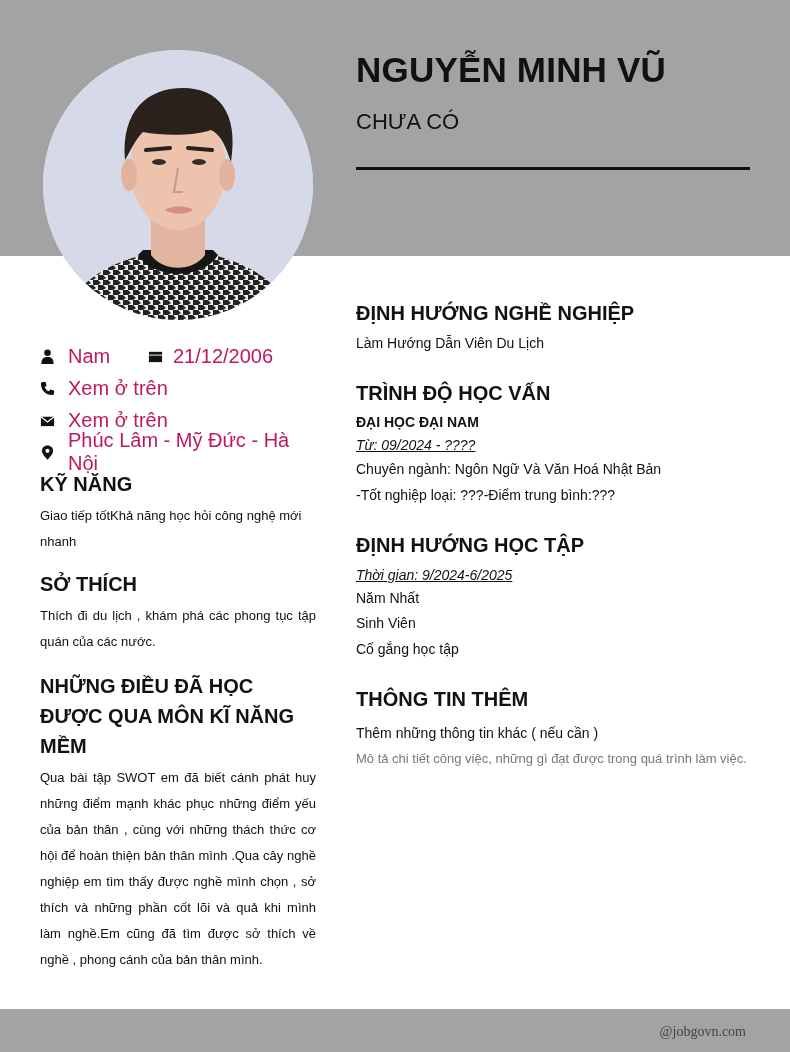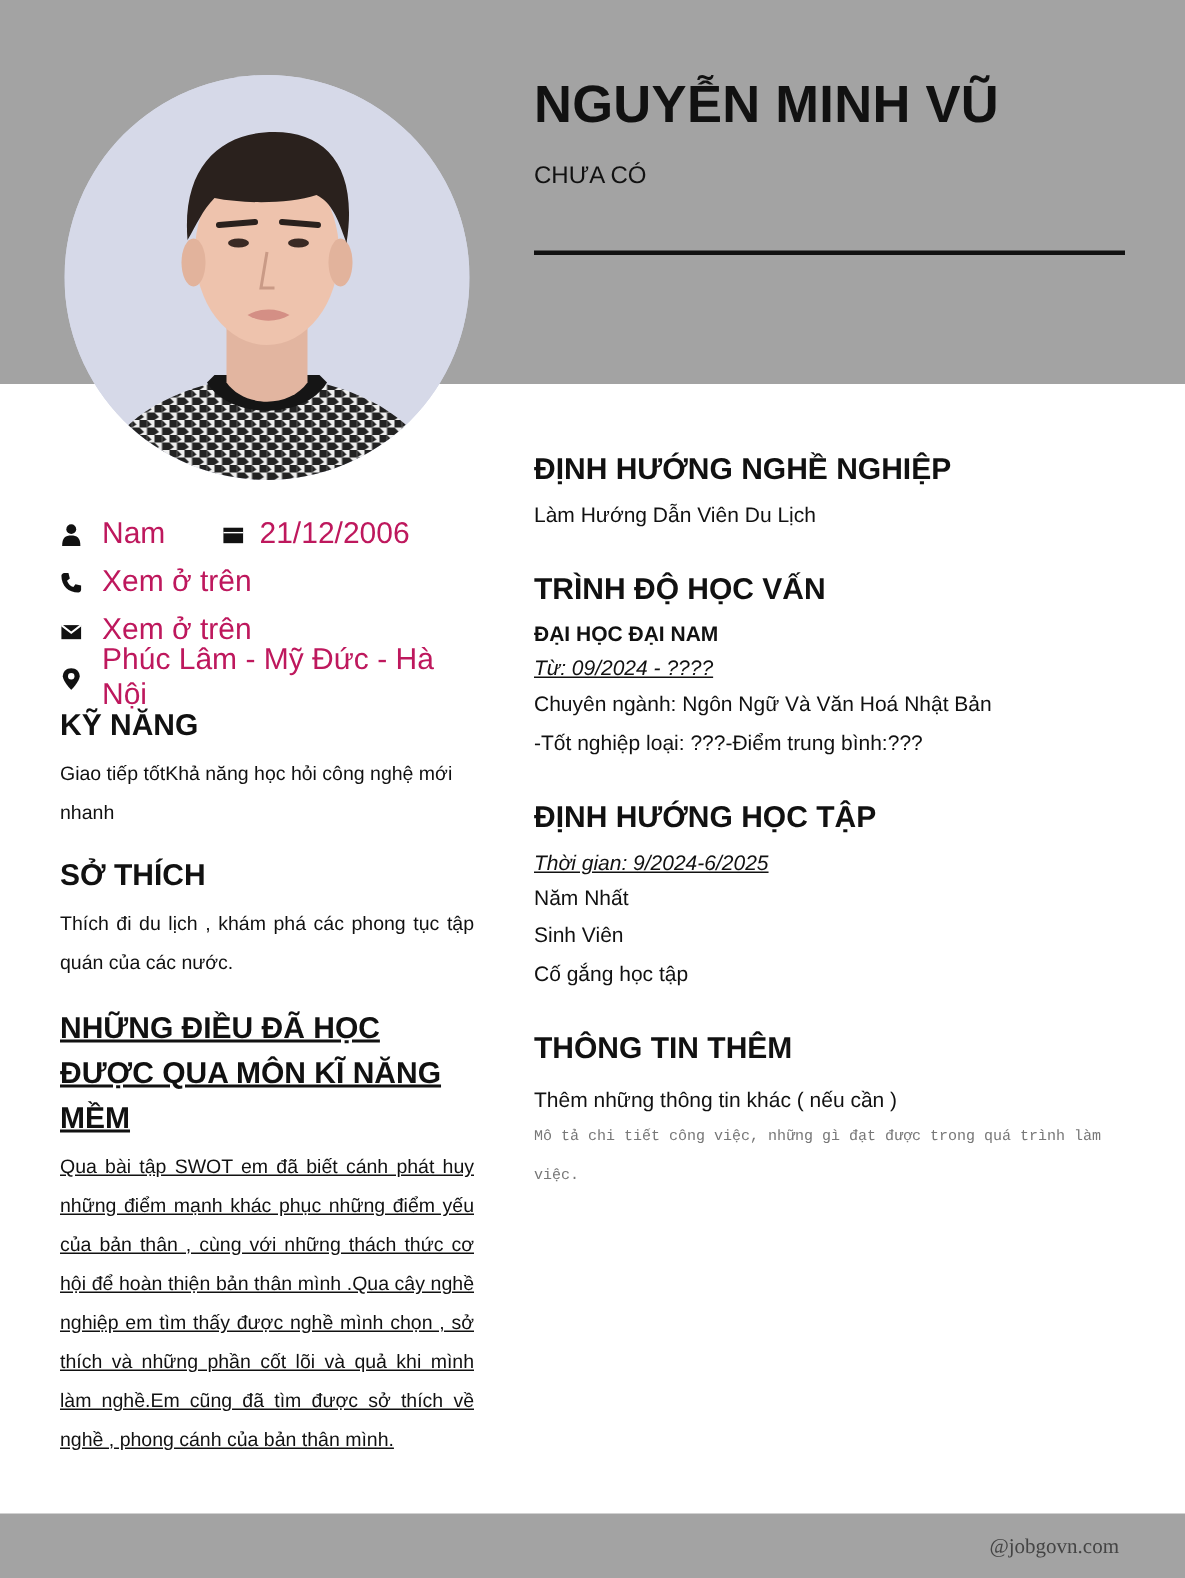--- a/index.html
+++ b/index.html
@@ -8,48 +8,48 @@
 
   .header-band { position: absolute; left: 0; top: 0; width: 790px; height: 256px; background: #a3a3a3; }
   .footer-band { position: absolute; left: 0; top: 1009px; width: 790px; height: 43px; background: #a3a3a3; }
   .footer-text { position: absolute; right: 44px; top: 1024px; font-family: Liberation Serif, serif; font-size: 14px; color: #444; }
 
   .avatar { position: absolute; left: 43px; top: 50px; width: 270px; height: 270px; border-radius: 50%; overflow: hidden;
     background: radial-gradient(circle at 50% 35%, #e4e6ef 0%, #d4d8e8 55%, #c8cde0 100%); }
   .avatar svg { width: 100%; height: 100%; display: block; }
 
   .name { position: absolute; left: 356px; top: 50px; font-size: 35px; font-weight: bold; color: #111; letter-spacing: 0.2px; }
-  .title { position: absolute; left: 356px; top: 109px; font-size: 16px; color: #111; }
+  .title { position: absolute; left: 356px; top: 109px; font-size: 22px; color: #111; }
   .title-rule { position: absolute; left: 356px; top: 167px; width: 394px; height: 3px; background: #111; }
 
   .left-col { position: absolute; left: 40px; top: 340px; width: 276px; }
   .contact-row { display: flex; align-items: center; height: 32px; font-size: 20px; color: #be185d; }
   .contact-row .icon { width: 15px; height: 16px; margin-right: 13px; display: inline-flex; align-items: center; justify-content: center; }
   .contact-row .icon svg { width: 15px; height: 15px; }
   .contact-pair { display: flex; }
   .contact-pair .cell { display: flex; align-items: center; }
   .contact-pair .cell.first { width: 108px; }
   .contact-pair .cell.second .icon { margin-right: 10px; }
 
   .section-title { font-size: 20px; font-weight: bold; color: #111; line-height: 30px; }
   .section-text { font-size: 13px; line-height: 26px; color: #111; text-align: justify; }
 
   .skills { margin-top: 1px; }
   .skills .section-text { margin-top: 4px; }
   .hobbies { margin-top: 14px; }
   .hobbies .section-text { margin-top: 4px; }
-  .lessons { margin-top: 16px; text-decoration: underline; }
+  .lessons { margin-top: 16px; }
   .lessons .section-title { line-height: 30px; }
   .lessons .section-text { margin-top: 4px; }
 
   .right-col { position: absolute; left: 356px; top: 298px; width: 394px; }
   .r-text { font-size: 14px; line-height: 26px; color: #111; }
   .r-italic { font-size: 14px; line-height: 22px; font-style: italic; color: #111; text-decoration: underline; }
   .r-bold { font-size: 14px; line-height: 26px; font-weight: bold; color: #111; margin-top: 2px; }
-  .r-muted { font-size: 10px; line-height: 26px; color: #777; font-family: Liberation Mono, monospace; }
+  .r-muted { font-size: 13px; line-height: 26px; color: #777; }
   .career { margin-bottom: 22px; }
   .career .r-text { margin-top: 2px; }
   .edu { margin-bottom: 22px; }
   .edu .r-bold { line-height: 24px; }
   .study { margin-bottom: 22px; }
   .study .r-italic { margin-top: 4px; line-height: 22px; }
   .study .r-text.first { line-height: 24px; }
   .extra .r-text { margin-top: 6px; }
 </style>
 </head>

